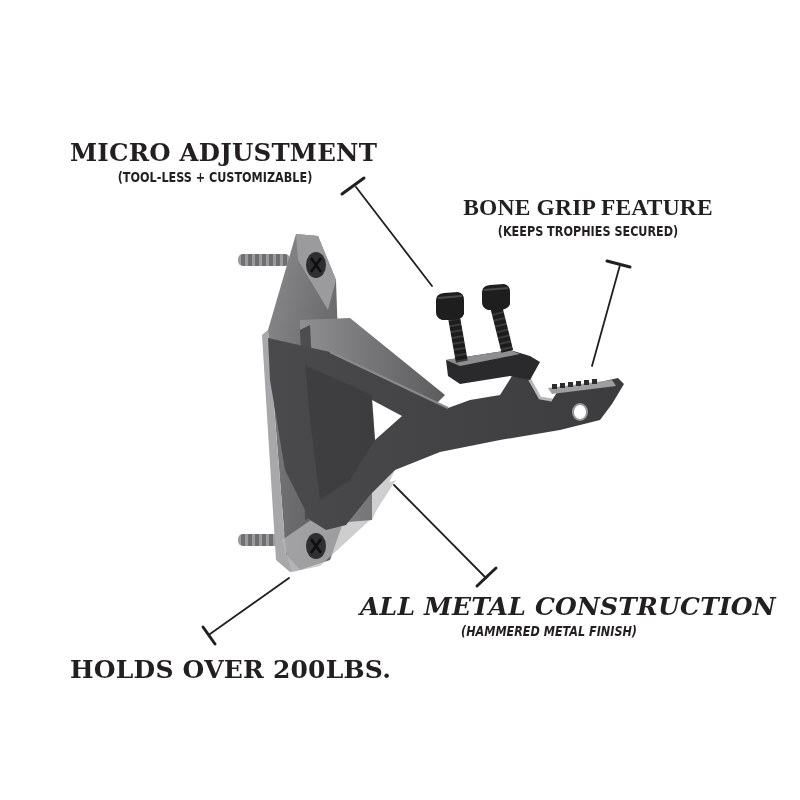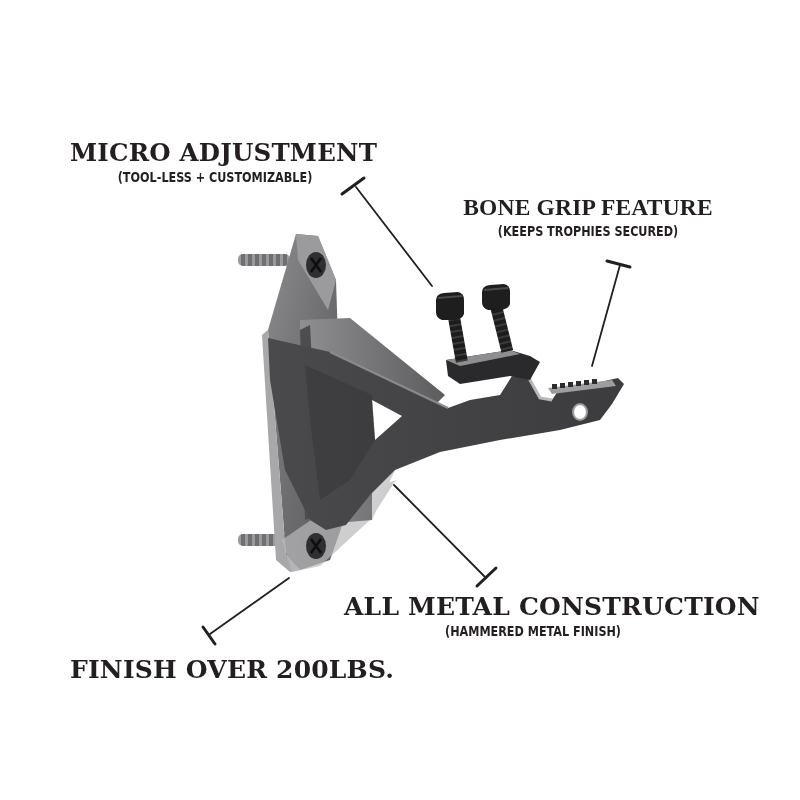--- a/index.html
+++ b/index.html
@@ -9,21 +9,21 @@
   .label { position: absolute; text-align: center; }
   .title { font-family: "DejaVu Serif", serif; font-weight: bold; font-size: 25px;
            letter-spacing: 0.2px; line-height: 30px; white-space: nowrap; }
   .sub { font-family: "DejaVu Sans Condensed", "DejaVu Sans", sans-serif; font-weight: bold;
          font-size: 14.5px; line-height: 18px; white-space: nowrap; transform: scaleX(0.86);
          transform-origin: center; }
   #lbl-micro { left: 70px; top: 138px; width: 290px; }
   #lbl-micro .title { font-size: 24.5px; }
   #lbl-bone { left: 448px; top: 192px; width: 280px; }
   #lbl-bone .title { font-size: 23.5px; font-family: Liberation Serif, serif; }
-  #lbl-metal { left: 344px; top: 592px; width: 378px; }
+  #lbl-metal { left: 360px; top: 592px; width: 378px; font-style: italic; }
   #lbl-metal .title { font-size: 25px; }
   #lbl-holds { left: 70px; top: 655px; width: 300px; text-align: left; }
   #lbl-holds .title { font-size: 25px; }
   svg { position: absolute; left: 0; top: 0; }
 </style>
 </head>
 <body>
 
 <div class="canvas">
 
@@ -150,16 +150,16 @@
     <div class="title">BONE GRIP FEATURE</div>
     <div class="sub">(KEEPS TROPHIES SECURED)</div>
   </div>
 
   <div class="label" id="lbl-metal">
     <div class="title">ALL METAL CONSTRUCTION</div>
     <div class="sub">(HAMMERED METAL FINISH)</div>
   </div>
 
   <div class="label" id="lbl-holds">
-    <div class="title">FINISH OVER 200LBS.</div>
+    <div class="title">HOLDS OVER 200LBS.</div>
   </div>
 
 </div>
 
 </body></html>

